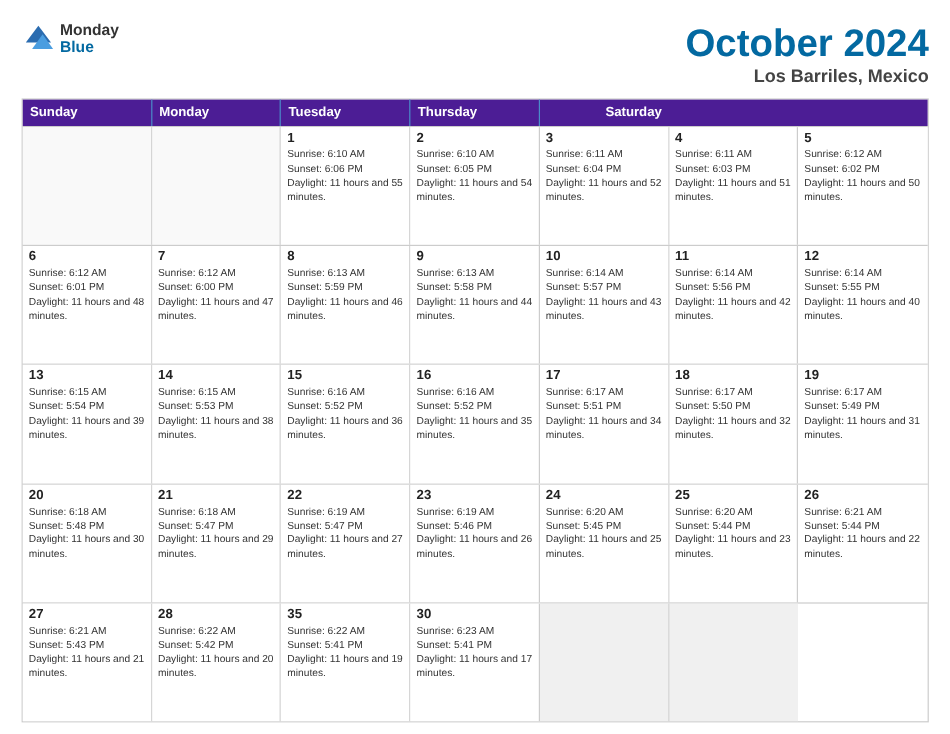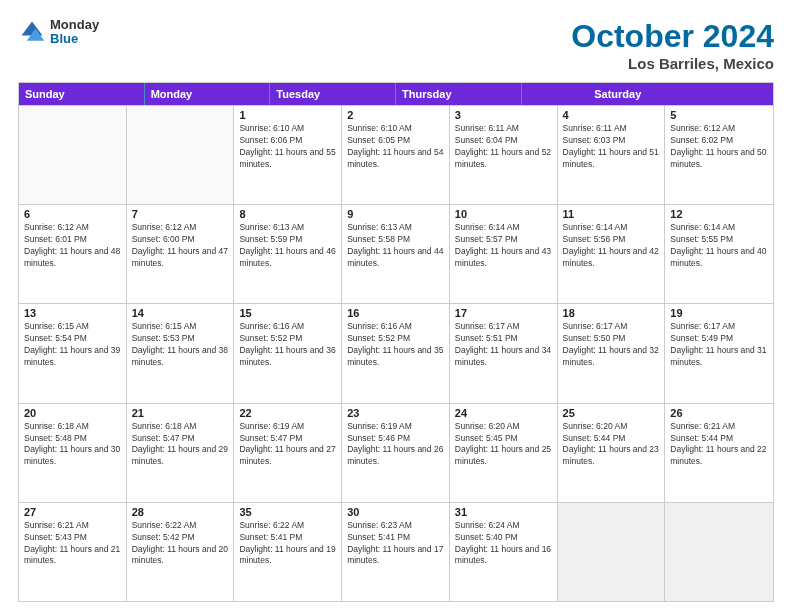--- a/index.html
+++ b/index.html
@@ -55,22 +55,22 @@
       font-weight: bold;
     }
     .calendar {
       flex: 1;
       display: flex;
       flex-direction: column;
       border: 1px solid #ccc;
     }
     .cal-header-row {
       display: grid;
-      grid-template-columns: repeat(6, 1fr);
-      background: #6d28d9;
+      grid-template-columns: repeat(7, 1fr);
+      background: #4c1d95;
     }
     .cal-header-cell {
       color: #fff;
       font-size: 11px;
       font-weight: bold;
       padding: 5px 6px;
       border-right: 1px solid #4a8cc9;
       text-align: left;
     }
     .cal-header-cell:last-child { border-right: none; text-align: right; }
@@ -325,24 +325,18 @@
             <div class="day-info" style="white-space: pre-line;">Sunrise: 6:22 AM
 Sunset: 5:41 PM
 Daylight: 11 hours and 19 minutes.</div>
           </div>
           <div class="cal-cell">
             <span class="day-num">30</span>
             <div class="day-info" style="white-space: pre-line;">Sunrise: 6:23 AM
 Sunset: 5:41 PM
 Daylight: 11 hours and 17 minutes.</div>
           </div>
-          <div class="cal-cell">
-            <span class="day-num">31</span>
-            <div class="day-info" style="white-space: pre-line;">Sunrise: 6:24 AM
-Sunset: 5:40 PM
-Daylight: 11 hours and 16 minutes.</div>
-          </div>
           <div class="cal-cell empty shaded"></div>
           <div class="cal-cell empty shaded"></div>
         </div>
       </div>
   </div>
 </div>
 
 </body></html>

